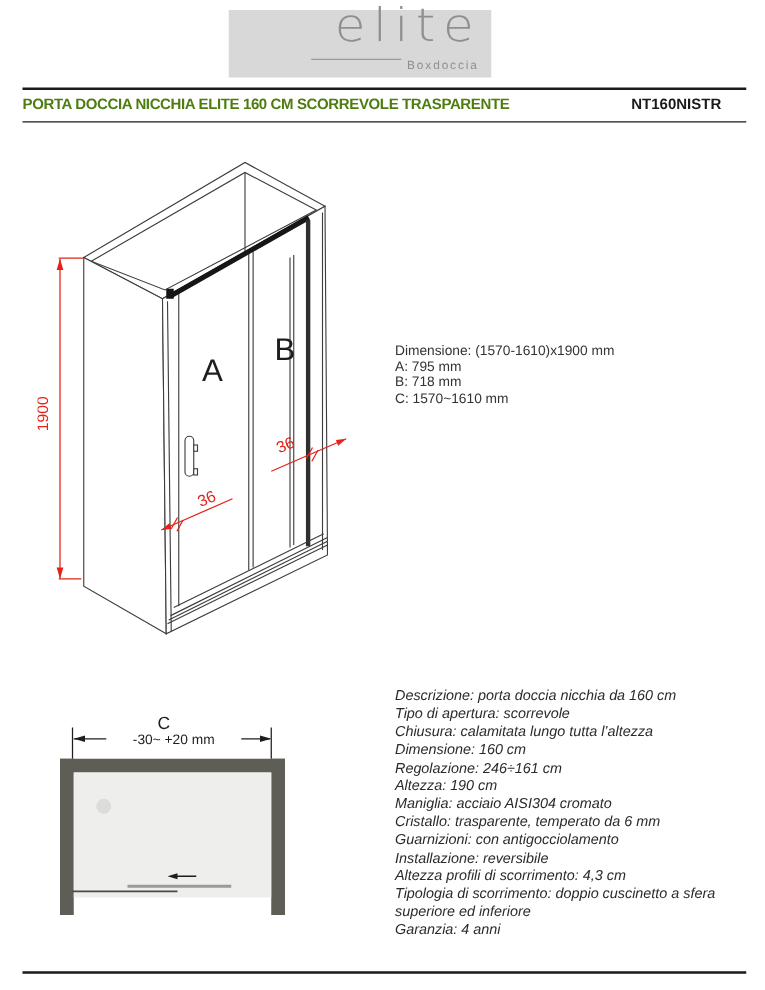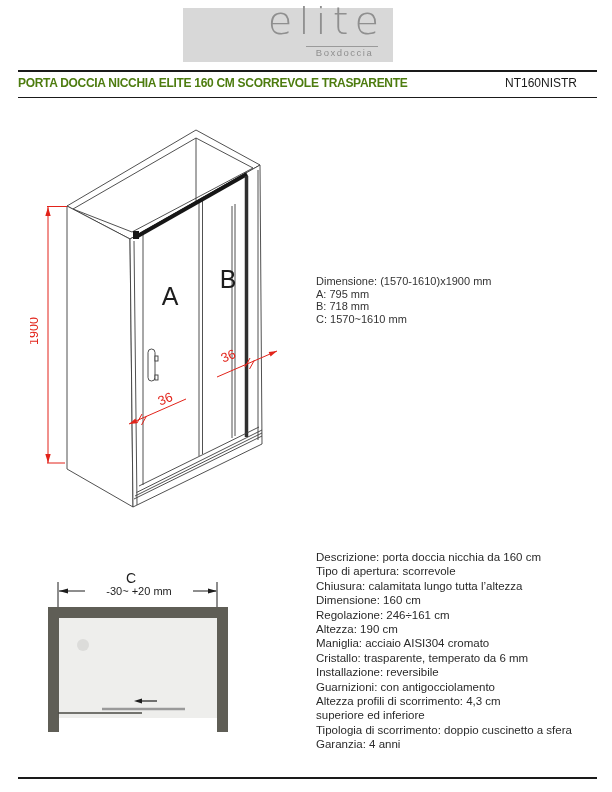--- a/index.html
+++ b/index.html
@@ -16,49 +16,49 @@
     position:relative;width:612px;height:792px;background:#fff;overflow:hidden;
     font-family:"Liberation Sans",sans-serif;color:var(--text);
   }
   
   .logo-box{position:absolute;left:183px;top:8px;width:210px;height:54px;background:var(--logo-bg);}
   .logo-elite{
     position:absolute;right:8px;top:-8px;font-family:"DejaVu Sans",sans-serif;
     font-size:40px;font-weight:300;letter-spacing:6px;color:var(--logo-grey);
     transform:scaleY(.92);transform-origin:top;
   }
-  .logo-subrow{position:absolute;right:10px;bottom:4px;display:flex;align-items:center;flex-direction:column;}
+  .logo-subrow{position:absolute;right:10px;bottom:4px;display:flex;}
   .logo-subline{width:72px;height:1px;background:#9a9a9a;margin-right:5px;}
   .logo-sub{font-size:9.5px;letter-spacing:1.5px;color:var(--logo-grey);}
   
   .rule{position:absolute;left:18px;right:15px;background:#1a1a1a;}
   .rule.r1{top:70px;height:1.6px;}
   .rule.r2{top:97px;height:1px;}
   .rule.r3{top:777px;height:1.5px;}
   .doc-title{
     position:absolute;left:18px;top:76px;font-size:12px;font-weight:bold;
     letter-spacing:-.3px;color:#4d7c0f;white-space:nowrap;
   }
-  .doc-code{position:absolute;right:35px;top:76px;font-size:12px;font-weight:normal;color:#1a1a1a;}
+  .doc-code{position:absolute;right:35px;top:76px;font-size:12px;font-weight:bold;color:#1a1a1a;}
   
   .svg3d{position:absolute;left:30px;top:118px;}
   .svgplan{position:absolute;left:40px;top:565px;}
   .kline{stroke:var(--line-dark);stroke-width:.9;fill:none;}
   .kface{stroke:var(--line-dark);stroke-width:.9;fill:#ffffff;}
   .thick{stroke:#161616;}
   .strip{stroke:#2f2f2f;}
   .redl{stroke:var(--accent-red);stroke-width:1;fill:none;}
   .redf{fill:var(--accent-red);stroke:none;}
   .redt{fill:var(--accent-red);font-family:"Liberation Sans",sans-serif;}
   .blkt{fill:#1d1d1d;font-family:"Liberation Sans",sans-serif;}
   
   .dims-block{position:absolute;left:316px;top:275px;font-size:11px;line-height:12.5px;color:#333;}
   .dims-block div{white-space:nowrap;}
   .spec-block{position:absolute;left:316px;top:550px;font-size:11.5px;line-height:14.4px;color:#2a2a2a;}
-  .spec-block div{white-space:nowrap;}
+  .spec-block div{white-space:nowrap;font-style:italic;}
 </style>
 </head>
 <body>
 
 <div class="page">
 
   <div class="logo-box">
     <span class="logo-elite">elite</span>
     <span class="logo-subrow">
       <span class="logo-subline"></span>
@@ -177,23 +177,23 @@
 
   <div class="spec-block">
     <div>Descrizione: porta doccia nicchia da 160 cm</div>
     <div>Tipo di apertura: scorrevole</div>
     <div>Chiusura: calamitata lungo tutta l’altezza</div>
     <div>Dimensione: 160 cm</div>
     <div>Regolazione: 246÷161 cm</div>
     <div>Altezza: 190 cm</div>
     <div>Maniglia: acciaio AISI304 cromato</div>
     <div>Cristallo: trasparente, temperato da 6 mm</div>
+    <div>Guarnizioni: con antigocciolamento</div>
     <div>Installazione: reversibile</div>
-    <div>Guarnizioni: con antigocciolamento</div>
     <div>Altezza profili di scorrimento: 4,3 cm</div>
+    <div>Tipologia di scorrimento: doppio cuscinetto a sfera</div>
     <div>superiore ed inferiore</div>
-    <div>Tipologia di scorrimento: doppio cuscinetto a sfera</div>
     <div>Garanzia: 4 anni</div>
   </div>
 
   <div class="rule r3"></div>
 
 </div>
 
 </body></html>

